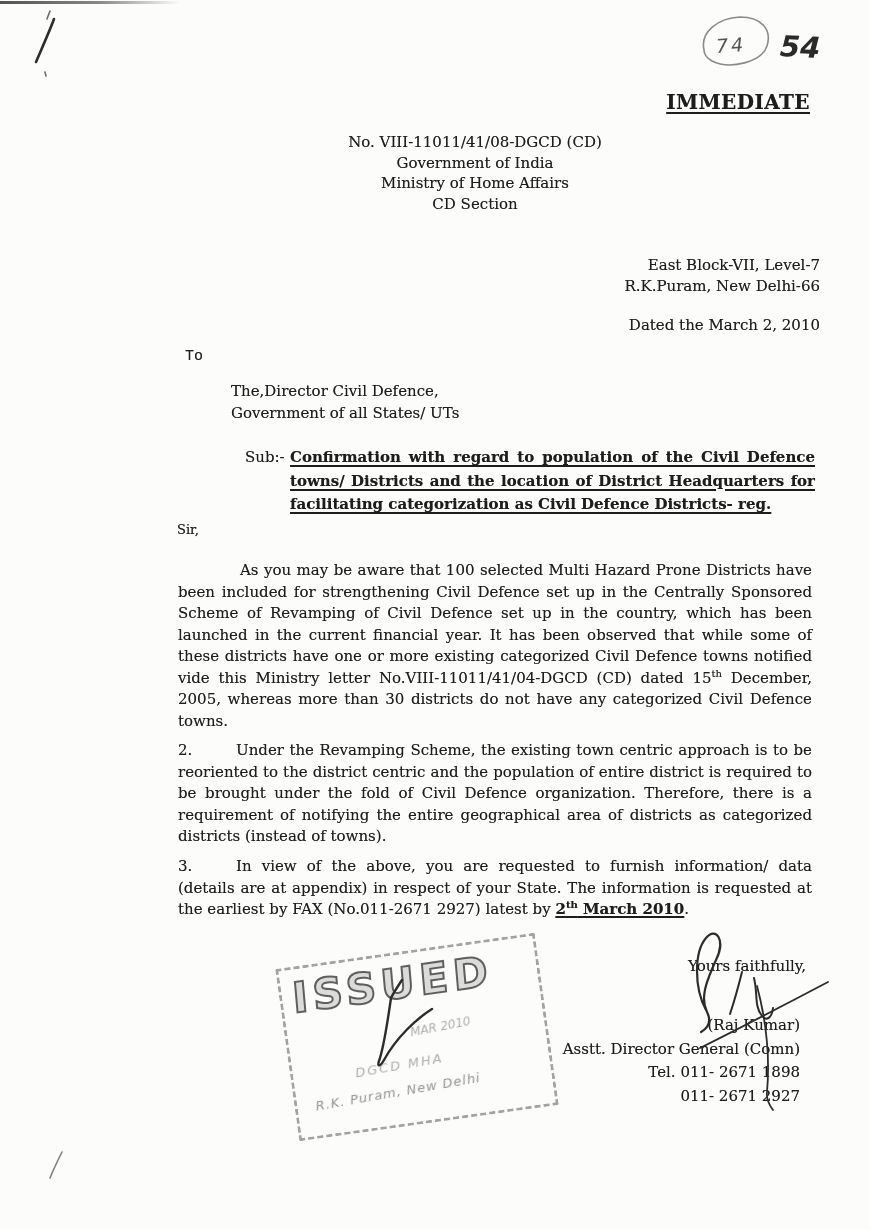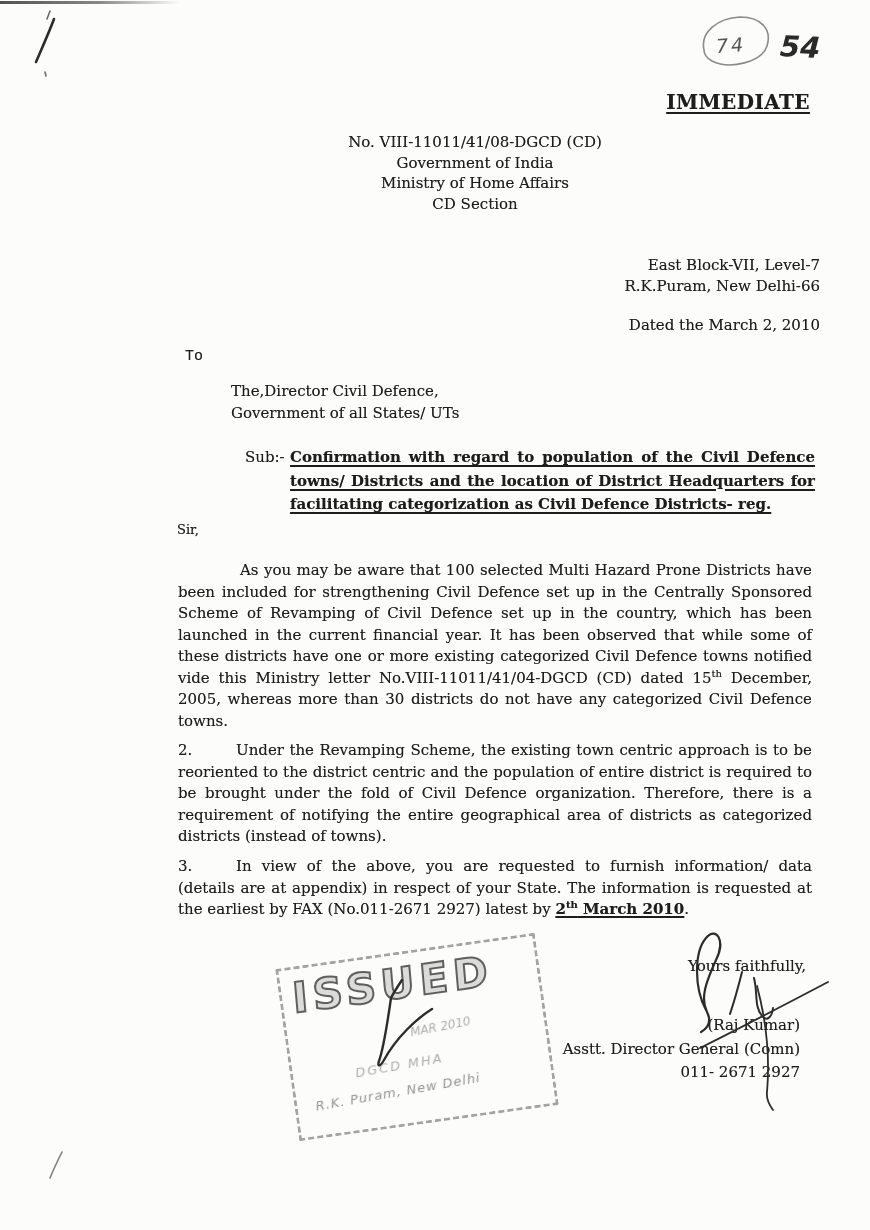--- a/index.html
+++ b/index.html
@@ -115,20 +115,21 @@
     <div class="stamp-faint stamp-l1">MAR 2010</div>
     <div class="stamp-faint stamp-l2">DGCD MHA</div>
     <div class="stamp-faint stamp-l3">R.K. Puram, New Delhi</div>
   </div>
 
   <div class="abs valediction">Yours faithfully,</div>
 
   <div class="abs signatory">
     <div>(Raj Kumar)</div>
     <div>Asstt. Director General (Comn)</div>
+    <div>Tel. 011- 2671 1898</div>
     <div>011- 2671 2927</div>
   </div>
 
   <svg class="abs overlay" viewBox="0 0 870 1230">
 
     <path d="M 36 62 C 42 48 50 30 54 19" stroke-width="2.6"></path>
     <path d="M 50 11 L 47 19 M 45 72 l 1 4" stroke-width="1.6" opacity="0.7"></path>
 
     <path d="M 704 50 C 700 32 718 18 740 17 C 762 17 772 30 767 46 C 762 62 730 70 712 61 C 705 57 704 53 704 50" stroke-width="1.6" opacity="0.55"></path>
 

